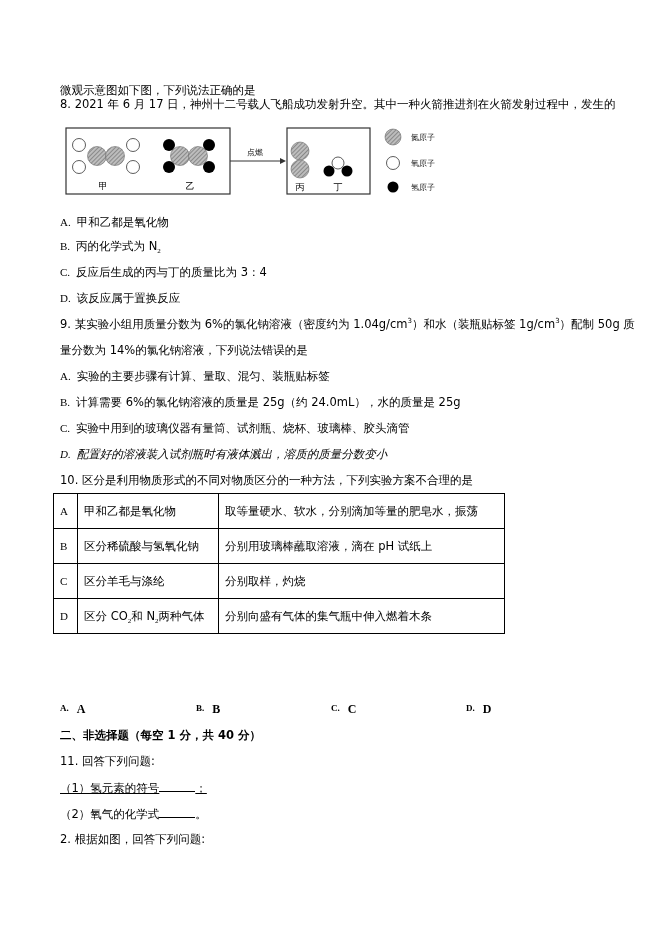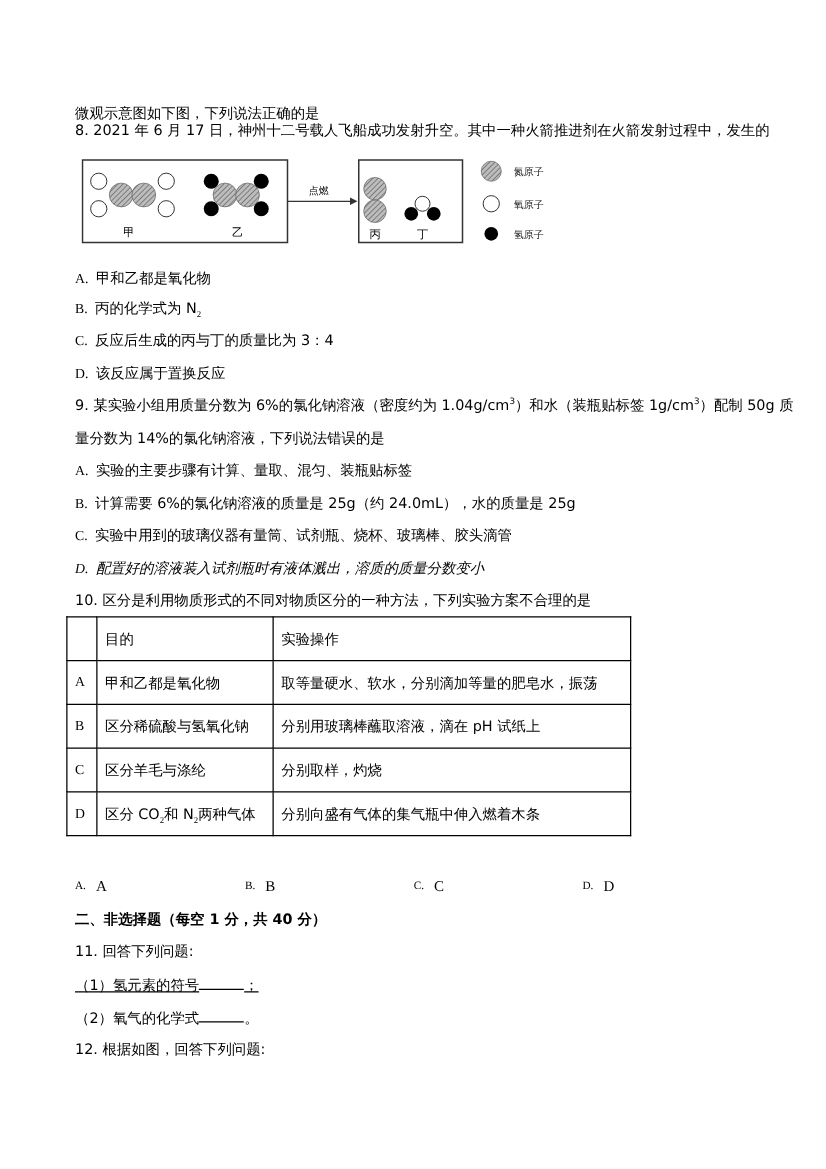--- a/index.html
+++ b/index.html
@@ -16,21 +16,21 @@
   #diagram { position: absolute; left: 65px; top: 125px; width: 400px; height: 72px; }
   #diagram svg { display: block; }
   .legend-text { font-size: 8px; fill: #222; }
 
   
   table.q10 { position: absolute; left: 53px; top: 493px; border-collapse: collapse; width: 452px; }
   table.q10 td { border: 1px solid #000; height: 34px; padding: 0 0 0 6px; font-size: 11.5px; white-space: nowrap; }
   table.q10 td.c0 { width: 17px; font-family: "Liberation Serif", serif; font-size: 11px; }
   table.q10 td.c1 { width: 134px; }
 
-  .ans { position: absolute; top: 702px; white-space: nowrap; }
+  .ans { position: absolute; top: 702px; white-space: nowrap; font-weight: bold; }
   .ans .opt-label { font-size: 9px; margin-right: 8px; vertical-align: 2px; }
   .ans .v { font-family: "Liberation Serif", serif; font-size: 12px; }
 </style>
 </head>
 <body>
 
 <div class="line" style="top:56px;margin-top:40px;">8. 2021 年 6 月 17 日，神州十二号载人飞船成功发射升空。其中一种火箭推进剂在火箭发射过程中，发生的</div>
 <div class="line" style="top:82px;">微观示意图如下图，下列说法正确的是</div>
 
 <div id="diagram">
@@ -119,25 +119,20 @@
   <span class="opt-label">C.</span><span>实验中用到的玻璃仪器有量筒、试剂瓶、烧杯、玻璃棒、胶头滴管</span>
 </div>
 <div class="line" style="top:446px;font-style:italic;">
   <span class="opt-label">D.</span><span>配置好的溶液装入试剂瓶时有液体溅出，溶质的质量分数变小</span>
 </div>
 
 <div class="line" style="top:472px;">10. 区分是利用物质形式的不同对物质区分的一种方法，下列实验方案不合理的是</div>
 
 <table class="q10">
   <tbody>
-      <tr>
-    <td class="c0"></td>
-    <td class="c1">目的</td>
-    <td>实验操作</td>
-  </tr>
   <tr>
     <td class="c0">A</td>
     <td class="c1">甲和乙都是氧化物</td>
     <td>取等量硬水、软水，分别滴加等量的肥皂水，振荡</td>
   </tr>
   <tr>
     <td class="c0">B</td>
     <td class="c1">区分稀硫酸与氢氧化钠</td>
     <td>分别用玻璃棒蘸取溶液，滴在 pH 试纸上</td>
   </tr>
@@ -170,13 +165,13 @@
 <div class="line bold" style="top:727px;">二、非选择题（每空 1 分，共 40 分）</div>
 
 <div class="line" style="top:753px;">11. 回答下列问题:</div>
 <div class="line" style="top:779px;text-decoration:underline;">
   <span>（1）氢元素的符号</span><span class="blank"></span><span>；</span>
 </div>
 <div class="line" style="top:805px;">
   <span>（2）氧气的化学式</span><span class="blank"></span><span>。</span>
 </div>
 
-<div class="line" style="top:831px;">12. 根据如图，回答下列问题:</div>
+<div class="line" style="top:831px;">2. 根据如图，回答下列问题:</div>
 
 </body></html>

